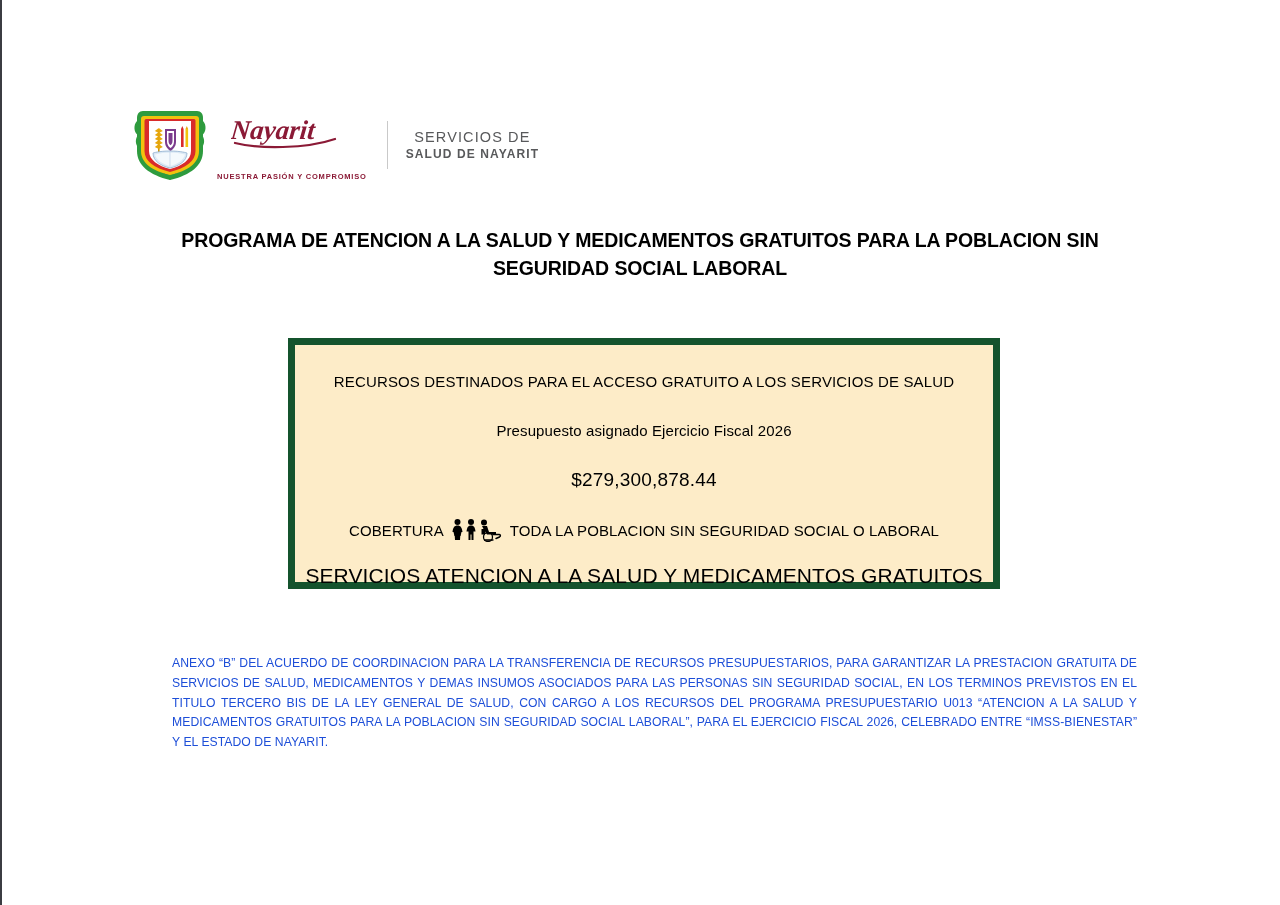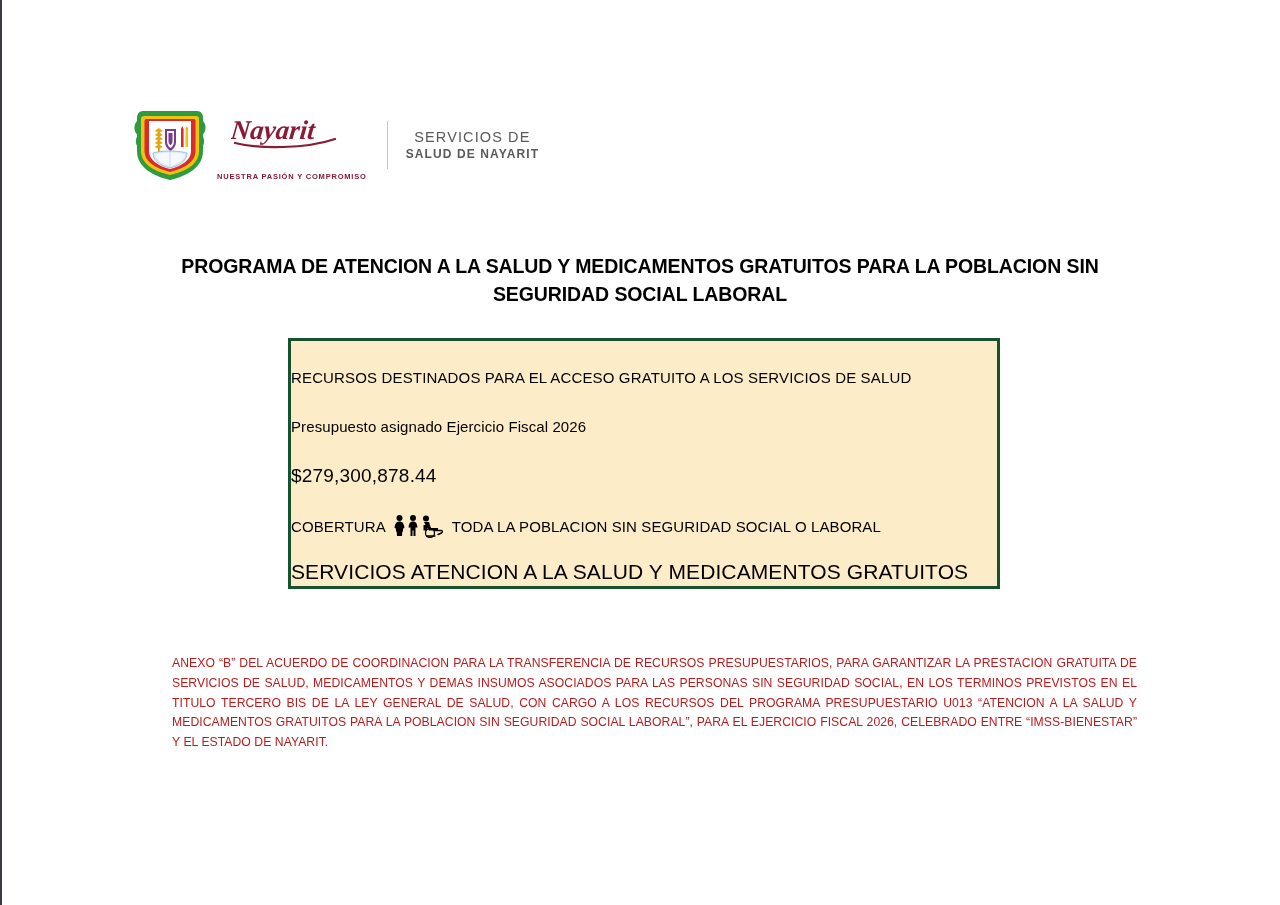--- a/index.html
+++ b/index.html
@@ -91,44 +91,44 @@
     font-size: 12px;
     letter-spacing: 1.1px;
     font-weight: bold;
     white-space: nowrap;
   }
 
   
   .doc-title {
     position: absolute;
     left: 180px;
-    top: 253px;
+    top: 227px;
     width: 920px;
     text-align: center;
     font-family: "Liberation Sans Narrow", "Liberation Sans", sans-serif;
     font-weight: bold;
     font-size: 19.5px;
     line-height: 1.42;
     letter-spacing: -0.1px;
     color: #000000;
   }
 
   
   .highlight-box {
     position: absolute;
     left: 288px;
     top: 338px;
     width: 712px;
     height: 251px;
     box-sizing: border-box;
     background: #fdecc8;
-    border: 3px solid #14532d;
+    border: 7px solid #14532d;
     display: flex;
     flex-direction: column;
-    align-items: flex-start;
+    align-items: center;
     padding-top: 28px;
   }
   .box-line {
     text-align: center;
     font-family: "Liberation Sans Narrow", "Liberation Sans", sans-serif;
     color: #000000;
     white-space: nowrap;
   }
   .box-line-1 {
     font-size: 15px;
@@ -168,21 +168,21 @@
     position: absolute;
     left: 172px;
     top: 654px;
     width: 965px;
     text-align: justify;
     text-align-last: left;
     font-family: "Liberation Sans Narrow", "Liberation Sans", sans-serif;
     font-size: 12.2px;
     line-height: 1.62;
     letter-spacing: 0.05px;
-    color: #b91c1c;
+    color: #1d4ed8;
   }
 </style>
 </head>
 <body>
 
 <div class="page">
 
   <div class="page-edge-left"></div>
 
   <div class="letterhead">

